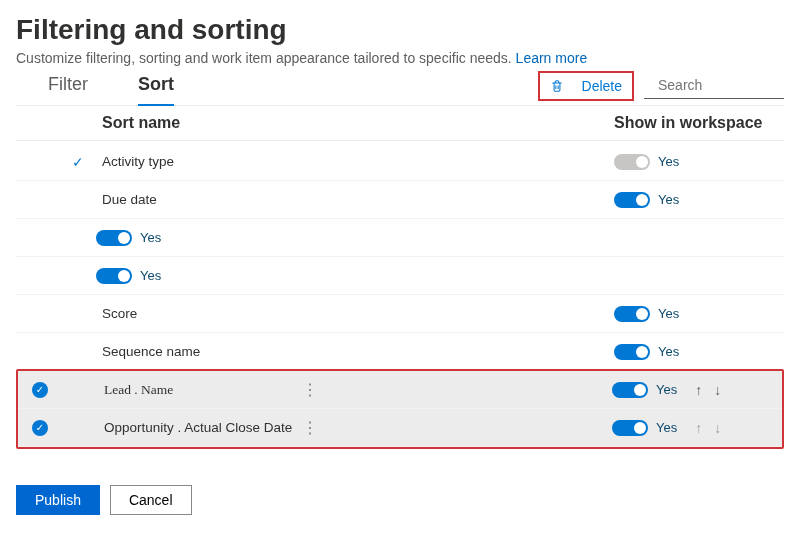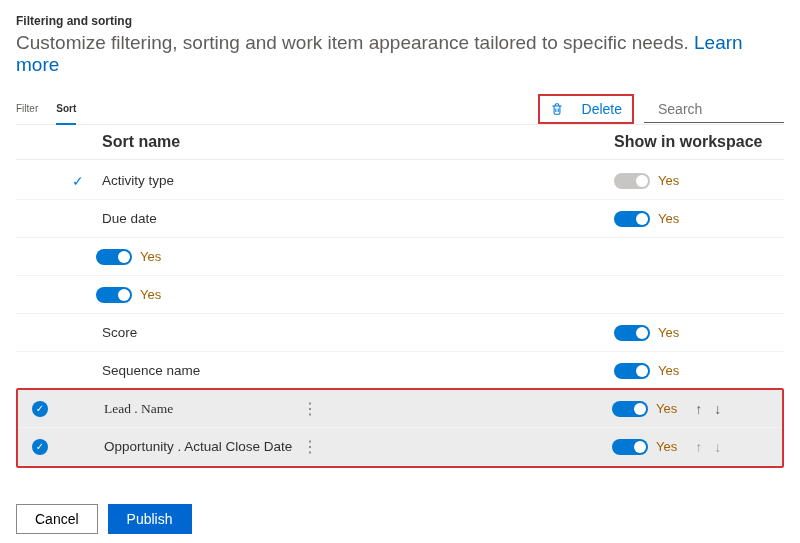--- a/index.html
+++ b/index.html
@@ -6,42 +6,43 @@
   body {
     margin: 0;
     padding: 10px 16px;
     font-family: "Segoe UI", Arial, sans-serif;
     background: #fff;
     color: #323130;
     width: 800px;
     font-size: 14px;
   }
   .page-title {
-    font-size: 12px;
+    font-size: 28px;
     font-weight: 600;
     margin: 4px 0 4px;
   }
   .page-sub {
-    font-size: 19px;
+    font-size: 14px;
     color: #605e5c;
-    margin-bottom: 18px;
+    margin-bottom: 0;
   }
   .page-sub a { color: #0067b8; text-decoration: none; cursor: pointer; }
   .bar {
     display: flex;
     align-items: center;
     border-bottom: 1px solid #edebe9;
   }
   .tabs { display: flex; gap: 18px; }
   .tab {
     padding: 8px 0 10px;
-    font-size: 10px;
+    font-size: 18px;
     color: #605e5c;
     cursor: pointer;
     position: relative;
+    margin-left: 32px;
   }
   .tab.active { color: #323130; font-weight: 600; }
   .tab.active::after {
     content: "";
     position: absolute;
     left: 0; right: 0; bottom: -1px;
     height: 2px;
     background: #0078d4;
   }
   .spacer { flex: 1; }
@@ -95,21 +96,21 @@
     width: 36px; height: 16px; border-radius: 10px;
     background: #0078d4; position: relative;
     display: inline-block; vertical-align: middle; cursor: pointer;
   }
   .toggle.disabled { background: #c8c6c4; cursor: default; }
   .toggle .knob {
     position: absolute; top: 2px; right: 2px;
     width: 12px; height: 12px; border-radius: 50%; background: #fff;
   }
   .show-cell { display: flex; align-items: center; gap: 8px; }
-  .show-label { color: #a16207; font-size: 13px; }
+  .show-label { color: #0c4a6e; font-size: 13px; }
   .arrows { display: inline-flex; gap: 12px; margin-left: 10px; color: #605e5c; }
   .arrows.dim { color: #a19f9d; }
   .arrow { cursor: pointer; font-size: 14px; }
   .sel-highlight {
     border: 2px solid #d13438;
     border-radius: 2px;
     margin-top: -2px;
     padding: 0;
   }
   .footer-btns { display: flex; gap: 10px; margin-top: 36px; }
@@ -288,15 +289,15 @@
               <span class="arrow">↑</span>
               <span class="arrow">↓</span>
             </span>
           </div>
         </div>
       </div>
     </div>
   </div>
 
 <div class="footer-btns">
+  <button class="btn primary">Publish</button>
   <button class="btn">Cancel</button>
-  <button class="btn primary">Publish</button>
 </div>
 
 </body></html>

